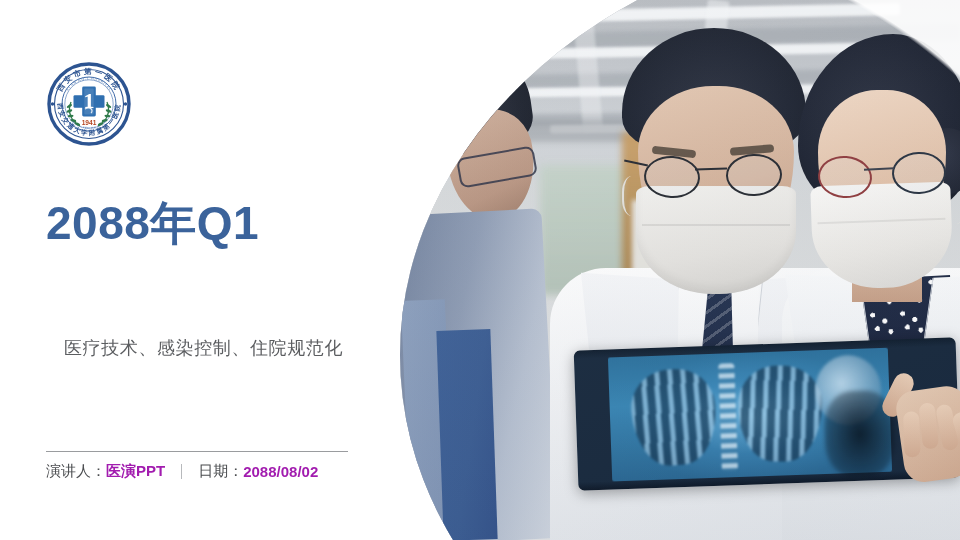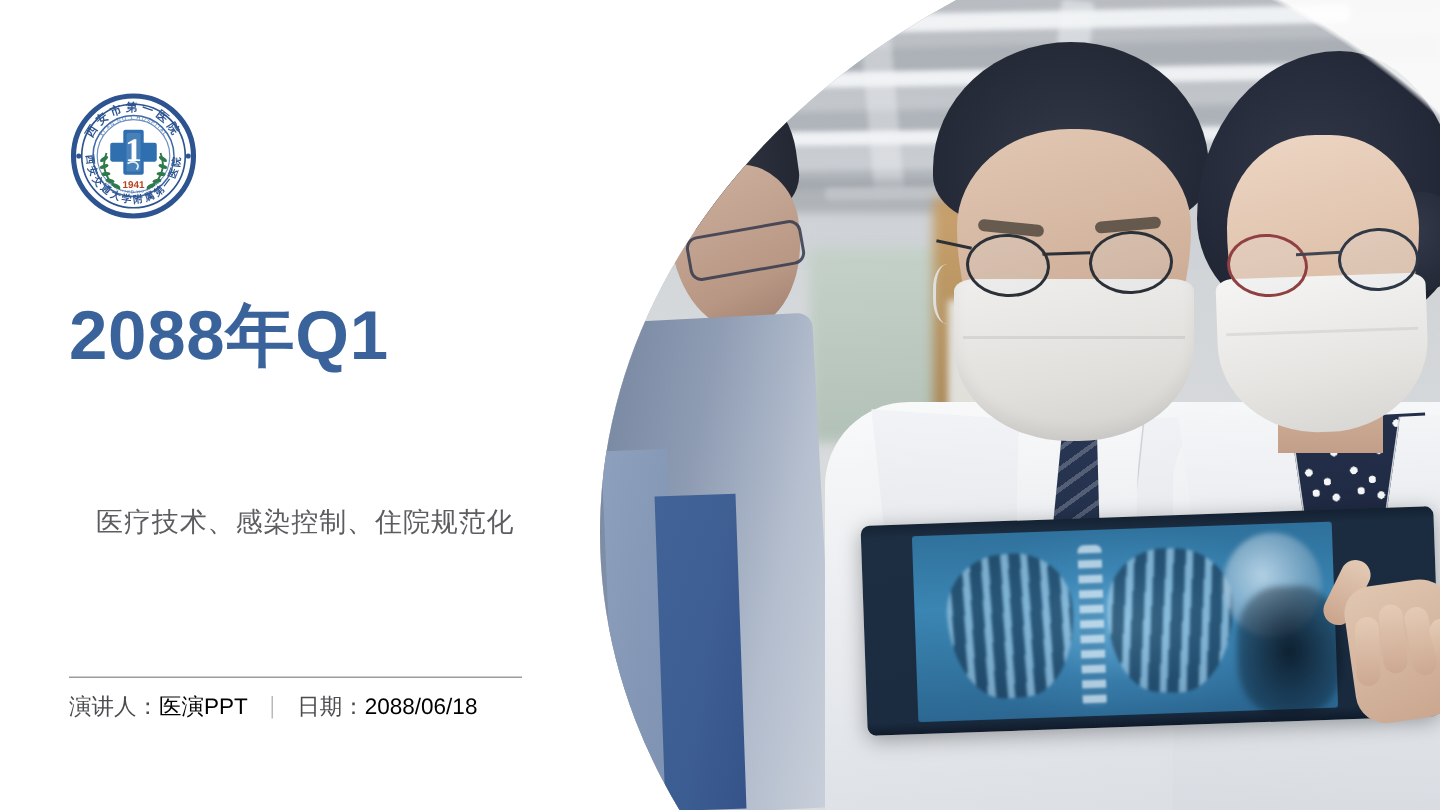--- a/index.html
+++ b/index.html
@@ -524,21 +524,21 @@
   .meta {
     position: absolute;
     left: 46px; top: 462px;
     font-size: 15px;
     color: #3c3d3f;
     white-space: nowrap;
     display: flex;
     align-items: center;
   }
   .meta .lbl { color: #4a4c4f; }
-  .meta .val { font-weight: normal; color: #000000; }
+  .meta .val { font-weight: bold; color: #a21caf; }
   .meta .sep {
     display: inline-block;
     width: 1px; height: 15px;
     background: #b7b9bc;
     margin: 0 16px;
   }
 
   .footer {
     position: absolute;
     left: 46px; top: 505px;
@@ -700,17 +700,17 @@
 
   <div class="subtitle">医疗技术、感染控制、住院规范化</div>
 
   <div class="divider"></div>
 
   <div class="meta">
     <span class="lbl">演讲人：</span>
       <span class="val">医演PPT</span>
     <span class="sep"></span>
     <span class="lbl">日期：</span>
-      <span class="val">2088/06/18</span>
+      <span class="val">2088/08/02</span>
   </div>
 
 
 </div>
 
 </body></html>

